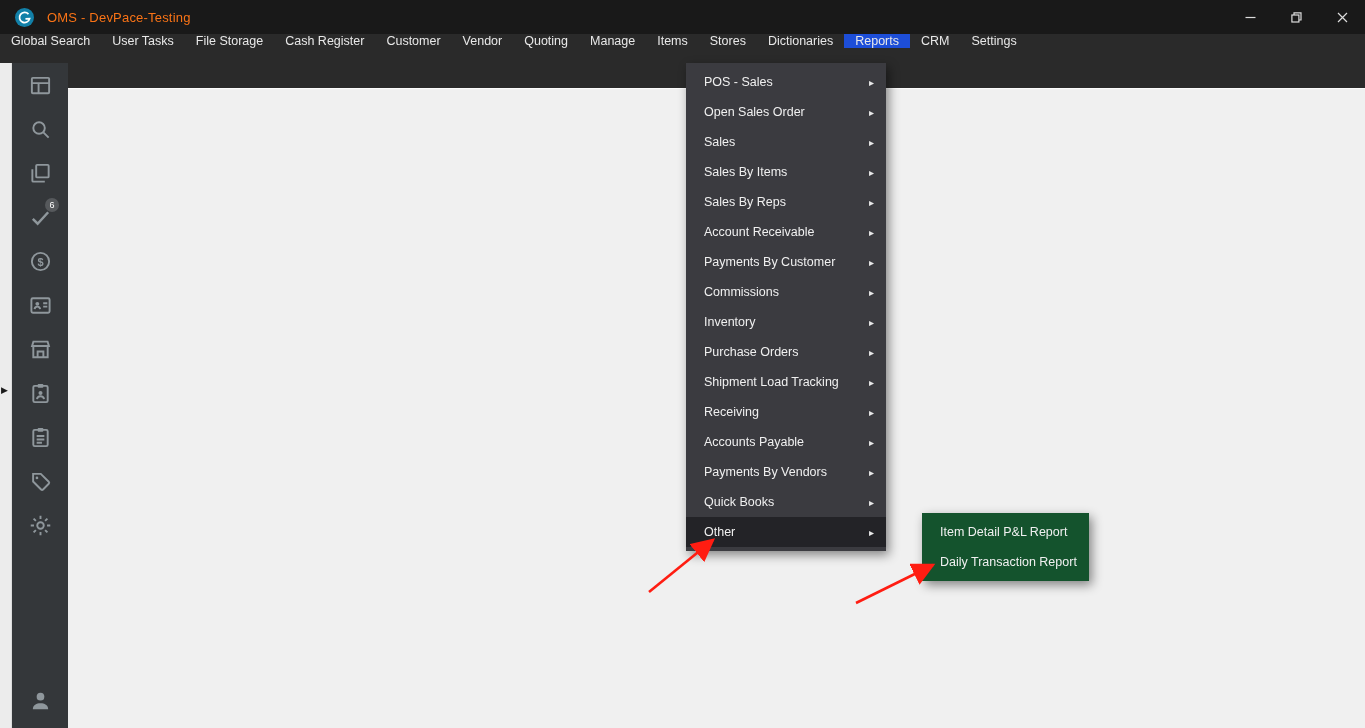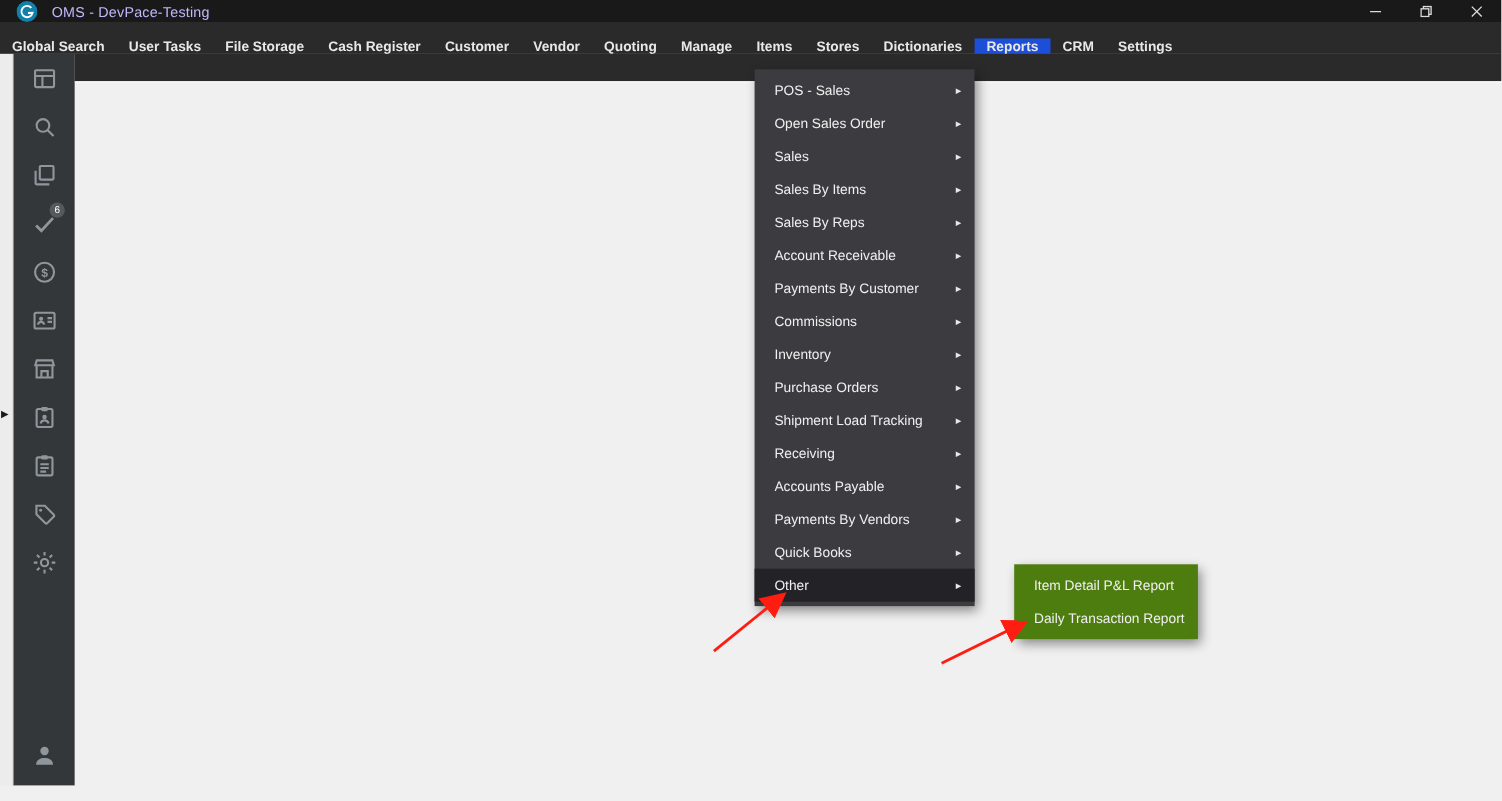--- a/index.html
+++ b/index.html
@@ -1,49 +1,49 @@
 <!DOCTYPE html>
 <html><head>
 <meta charset="utf-8">
 <style>
   * { margin:0; padding:0; box-sizing:border-box; }
   html,body { width:1365px; height:728px; overflow:hidden; }
   body { font-family:"Liberation Sans", sans-serif; background:#f0f0f0; position:relative; }
 
   
-  .titlebar { height:20px; background:#191919; display:flex; align-items:center; color:#c4b5fd; }
+  .titlebar { height:34px; background:#191919; display:flex; align-items:center; color:#f97316; }
   .logo { width:19px; height:19px; margin-left:15px; flex:0 0 auto; }
   .logo svg { width:19px; height:19px; display:block; }
   .title { margin-left:13px; font-size:13px; letter-spacing:.2px; }
   .win-controls { margin-left:auto; display:flex; height:100%; }
   .win-btn { width:46px; height:100%; display:flex; align-items:center; justify-content:center; color:#dcdcdc; cursor:pointer; }
   .win-btn svg { width:11px; height:11px; display:block; }
   .win-btn svg * { stroke:#dcdcdc; }
 
   
-  .menubar { height:29px; background:#2a2a2a; display:flex; align-items:flex-end; color:#e8e8e8; font-size:12.5px;font-weight:bold; }
+  .menubar { height:29px; background:#2a2a2a; display:flex; align-items:flex-start; color:#e8e8e8; font-size:12.5px; }
   .menu-item { display:flex; align-items:center; padding:0 11px; cursor:pointer; white-space:nowrap; }
   .menu-item.active { background:#1d4ed8; }
 
   
   .app-body { display:flex; height:665px; position:relative; }
   .left-strip { width:12px; background:#ececec; border-right:1px solid #dcdcdc; position:relative; }
   .expander { position:absolute; top:323px; left:1px; font-size:9px; color:#1b1b1b; cursor:pointer; line-height:1; }
   .sidebar { width:56px; background:#34373a; display:flex; flex-direction:column; align-items:center; padding:2px 0 4px; }
   .side-item { width:40px; height:40px; margin-bottom:4px; display:flex; align-items:center; justify-content:center; color:#8f979c; position:relative; cursor:pointer; }
   .side-item svg { width:23px; height:23px; display:block; }
   .badge { position:absolute; top:1px; right:1px; min-width:14px; height:14px; border-radius:7px; background:#56595c; color:#fff; font-size:9px; line-height:14px; text-align:center; padding:0 3px; }
 
   .main { flex:1; display:flex; flex-direction:column; min-width:0; }
   .toolbar-strip { height:25px; background:#2a2a2a; }
   .content { flex:1; background:#f0f0f0; border-top:1px solid #fbfbfb; }
 
   
   .dropdown { position:absolute; left:686px; top:63px; width:200px; background:#3b3b40; padding:4px 0; box-shadow:3px 4px 10px rgba(0,0,0,.45); z-index:5; }
-  .submenu  { position:absolute; left:922px; top:513px; width:167px; background:#4d7c0f; padding:4px 0; box-shadow:3px 4px 10px rgba(0,0,0,.45); z-index:6; }
+  .submenu  { position:absolute; left:922px; top:513px; width:167px; background:#14532d; padding:4px 0; box-shadow:3px 4px 10px rgba(0,0,0,.45); z-index:6; }
   .dd-item { height:30px; display:flex; align-items:center; padding:0 12px 0 18px; color:#f0f0f0; font-size:12.5px; cursor:pointer; white-space:nowrap; }
   .dd-item .label { flex:1; overflow:hidden; text-overflow:ellipsis; }
   .dd-arrow { font-size:10px; color:#e8e8e8; margin-left:8px; }
   .dd-item.highlighted { background:#232327;gap:40px; }
 
   
   .annotation-svg { position:absolute; left:0; top:0; width:1365px; height:728px; pointer-events:none; z-index:20; }
   .annotation-svg .arrow { stroke:var(--arrow,#ff1d12); stroke-width:2.6; }
   .annotation-svg marker path { fill:var(--arrow,#ff1d12); }
 </style>

